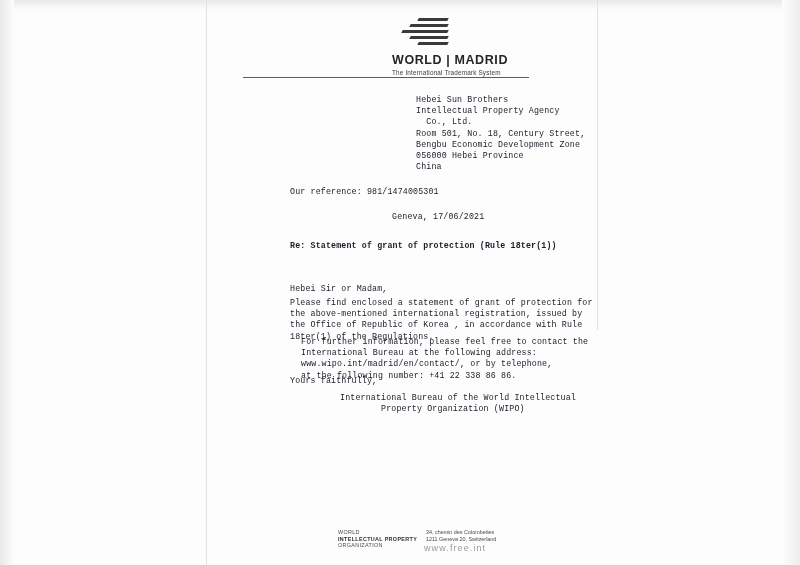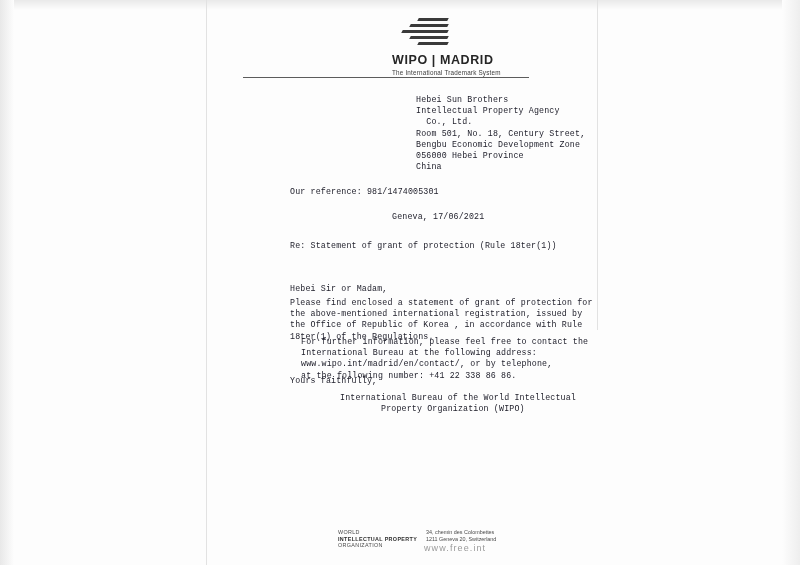--- a/index.html
+++ b/index.html
@@ -97,21 +97,21 @@
   
   .txt {
     position: absolute;
     font-family: "Liberation Mono", monospace;
     font-size: 8.3px;
     line-height: 11.2px;
     color: #1c1c28;
     white-space: pre;
     letter-spacing: 0.15px;
   }
-  .bold { font-weight: normal; }
+  .bold { font-weight: bold; }
 
   .addressee   { left: 416px; top: 86px; margin-top: 8px; }
   .ourref      { left: 290px; top: 186px; }
   .place-date  { left: 392px; top: 211px; }
   .subject     { left: 290px; top: 240px; }
   .intl-reg    { left: 290px; top: 259px; }
   .salutation  { left: 290px; top: 283px; }
   .para1       { left: 290px; top: 297px; }
   .para2       { left: 290px; top: 336px; margin-left: 11px; }
   .closing     { left: 290px; top: 375px; }
@@ -163,21 +163,21 @@
   <div class="scan-line-v" style="left:597px; height:330px;"></div>
 
   <div class="logo-block">
     <div class="logo-mark">
       <div class="bar" style="top:2px;  width:30px;"></div>
       <div class="bar" style="top:8px;  width:38px;"></div>
       <div class="bar" style="top:14px; width:46px;"></div>
       <div class="bar" style="top:20px; width:38px;"></div>
       <div class="bar" style="top:26px; width:30px;"></div>
     </div>
-    <div class="logo-wordmark">WIPO | MADRID</div>
+    <div class="logo-wordmark">WORLD | MADRID</div>
     <div class="logo-sub">The International
 Trademark System</div>
   </div>
 
   <div class="header-rule"></div>
 
   <div class="txt addressee">Hebei Sun Brothers
 Intellectual Property Agency
   Co., Ltd.
 Room 501, No. 18, Century Street,

